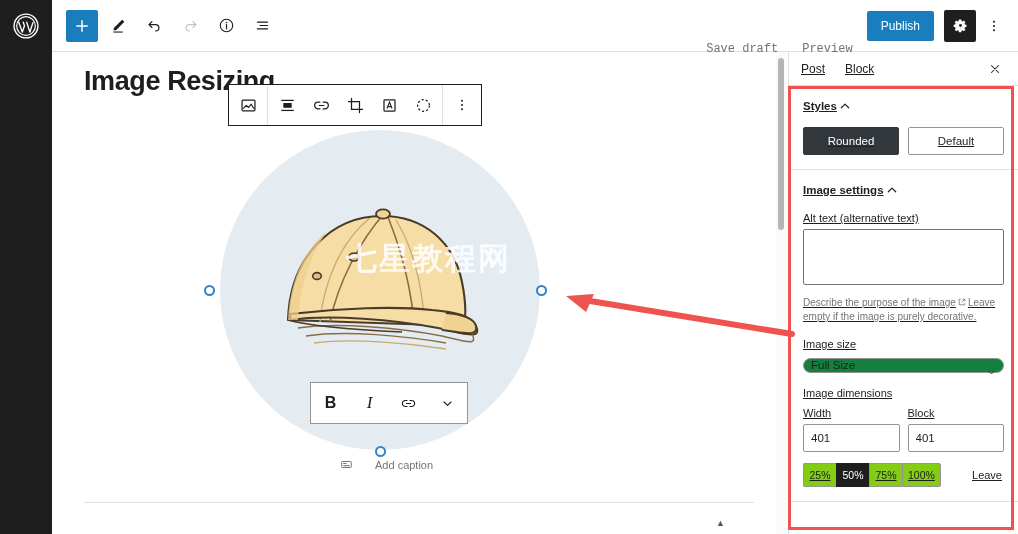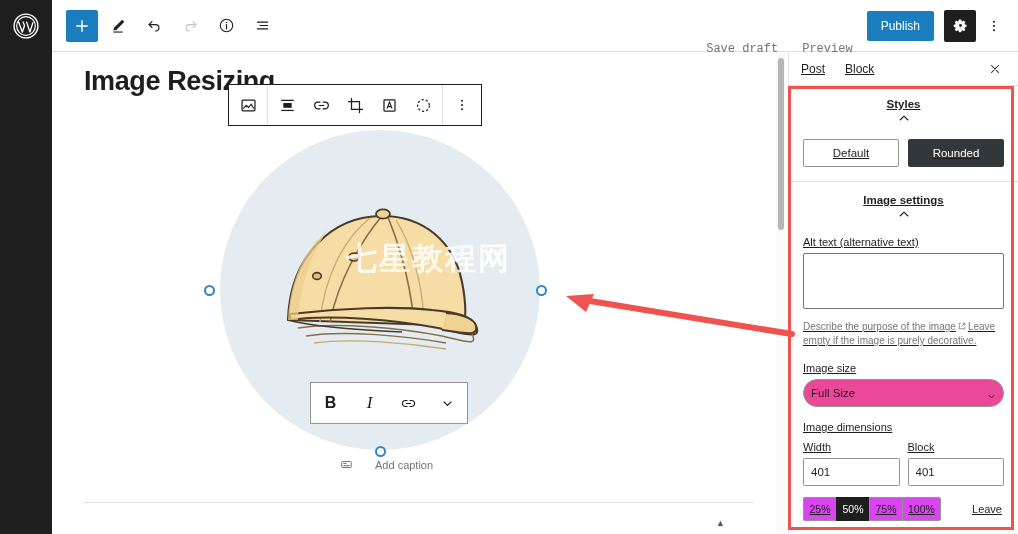--- a/index.html
+++ b/index.html
@@ -240,23 +240,22 @@
     cursor: pointer; color: #1e1e1e; font-size: 14px;
     width: 22px; height: 22px;
     display: flex; align-items: center; justify-content: center;
   }
 
   .panel {
     padding: 12px 14px 14px 14px;
     border-bottom: 1px solid #e0e0e0;
   }
   .panel-head {
-    display: flex; align-items: center; justify-content: space-between;
+    display: flex; align-items: center; 
     cursor: pointer;
-    flex-direction: column;
   }
   .panel-title { font-size: 11.5px; font-weight: bold; color: #1e1e1e; }
   .chev { color: #1e1e1e; display: flex; }
 
   .style-row { display: flex; gap: 9px; margin-top: 13px; }
   .style-btn {
     flex: 1; height: 28px;
     border: 1px solid #949494; background: #fff;
     font-size: 11.5px; cursor: pointer; font-family: inherit;
     color: #1e1e1e; border-radius: 2px;
@@ -277,23 +276,23 @@
     background: #fff;
   }
   .help-text {
     font-size: 10px; color: #757575;
     line-height: 1.4; margin-top: 7px;
   }
   .ext-link-ico { display: inline-block; vertical-align: -1px; margin: 0 1px; }
 
   .select-wrap { position: relative; margin-top: 4px; }
   .img-select {
-    width: 100%; height: 28px;
+    width: 100%; height: 15px;
     border: 1px solid #949494; border-radius: 14px;
-    background: #ec4899; font-family: inherit; font-size: 11.5px;
+    background: #15803d; font-family: inherit; font-size: 11.5px;
     padding: 0 24px 0 7px; color: #1e1e1e;
     appearance: none; -webkit-appearance: none;
     cursor: pointer;
   }
   .select-chev {
     position: absolute; right: 7px; top: 9px;
     pointer-events: none; color: #1e1e1e;
   }
 
   .dim-row { display: flex; gap: 8px; margin-top: 8px; }
@@ -308,21 +307,21 @@
 
   .pct-row {
     display: flex; align-items: center;
     margin-top: 11px;
   }
   .pct-group { display: flex; }
   .pct-btn {
     height: 24px; min-width: 33px;
     border: 1px solid #949494;
     border-right: none;
-    background: #d946ef; font-size: 10.5px;
+    background: #84cc16; font-size: 10.5px;
     font-family: inherit; color: #1e1e1e;
     cursor: pointer; padding: 0 5px;
   }
   .pct-btn:first-child { border-radius: 2px 0 0 2px; }
   .pct-btn:last-child { border-right: 1px solid #949494; border-radius: 0 2px 2px 0; }
   .pct-btn.active { background: #1e1e1e; color: #fff; border-color: #1e1e1e; }
   .reset-btn {
     margin-left: auto; background: transparent; border: none;
     font-size: 11px; color: #1e1e1e; cursor: pointer;
     font-family: inherit; padding: 4px 2px;
@@ -563,22 +562,22 @@
     <div class="panel">
       <div class="panel-head">
         <span class="panel-title">Styles</span>
         <span class="chev">
           <svg width="16" height="16" viewBox="0 0 20 20">
             <path d="M5.4 12.2 10 7.6l4.6 4.6" fill="none" stroke="#1e1e1e" stroke-width="1.5" stroke-linecap="round" stroke-linejoin="round"></path>
           </svg>
         </span>
       </div>
       <div class="style-row">
+        <button class="style-btn active">Rounded</button>
         <button class="style-btn">Default</button>
-        <button class="style-btn active">Rounded</button>
       </div>
     </div>
 
     <div class="panel">
       <div class="panel-head">
         <span class="panel-title">Image settings</span>
         <span class="chev">
           <svg width="16" height="16" viewBox="0 0 20 20">
             <path d="M5.4 12.2 10 7.6l4.6 4.6" fill="none" stroke="#1e1e1e" stroke-width="1.5" stroke-linecap="round" stroke-linejoin="round"></path>
           </svg>

